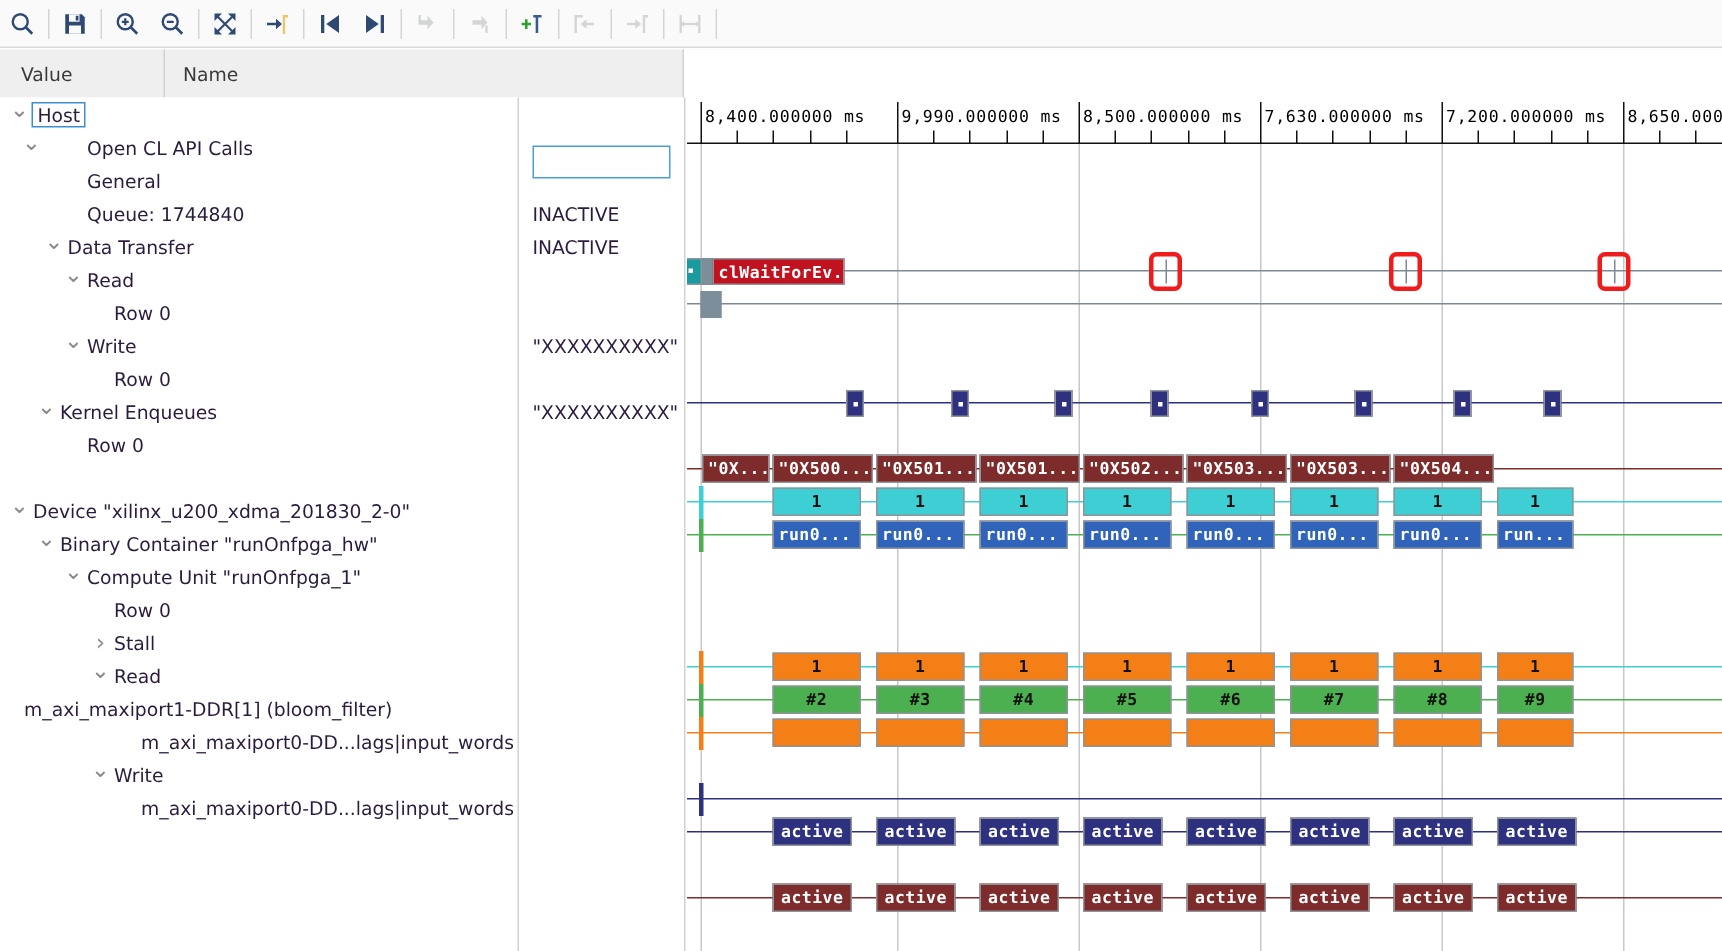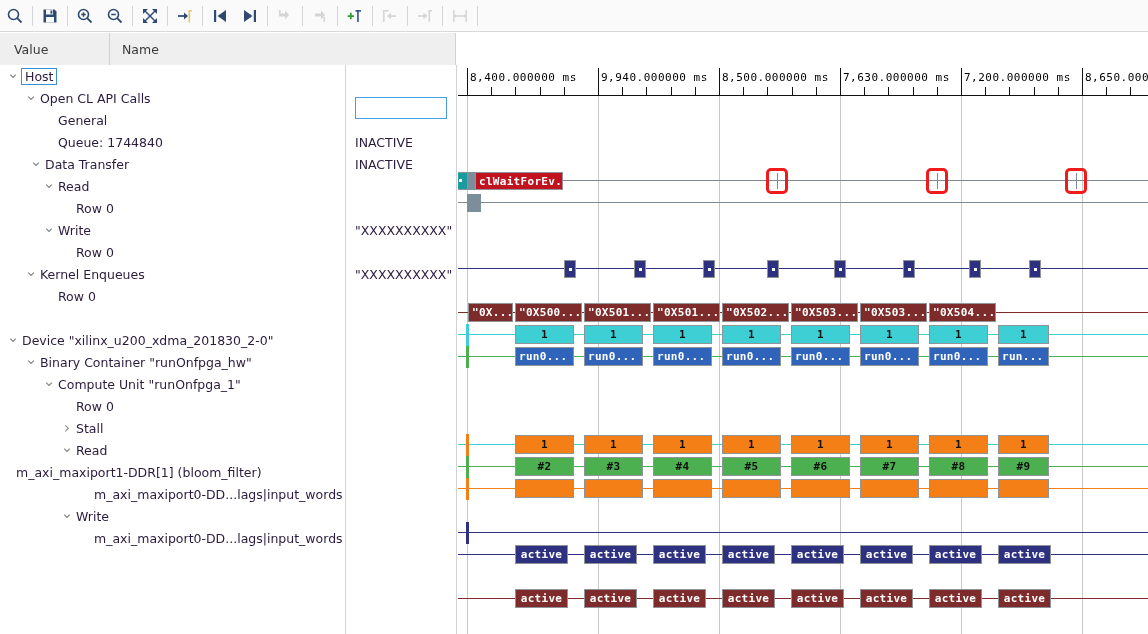--- a/index.html
+++ b/index.html
@@ -326,21 +326,21 @@
     <span>Name</span>
   </div>
   <div id="hdr-rest"></div>
 </div>
 
 <div id="tree">
     <div class="trow" style="top: 0px; padding-left: 6px;">
       <span class="chev down"></span>
       <span class="tlabel boxed">Host</span>
     </div>
-    <div class="trow" style="top: 22px; padding-left: 24px;">
+    <div class="trow" style="top: 22px; padding-left: 14px; gap: 28px;">
       <span class="chev down"></span>
       <span class="tlabel">Open CL API Calls</span>
     </div>
     <div class="trow" style="top: 44px; padding-left: 42px;">
       <span class="chev none"></span>
       <span class="tlabel">General</span>
     </div>
     <div class="trow" style="top: 66px; padding-left: 42px;">
       <span class="chev none"></span>
       <span class="tlabel">Queue: 1744840</span>
@@ -426,21 +426,21 @@
 <div id="tl">
   <div id="ruler">
     <div id="ruler-baseline"></div>
   <div class="rtick-major" style="left: 9px;"></div>
       <div class="rlabel" style="left: 12px;">8,400.000000 ms</div>
       <div class="rtick-minor" style="left: 33px;"></div>
       <div class="rtick-minor" style="left: 57px;"></div>
       <div class="rtick-minor" style="left: 82px;"></div>
       <div class="rtick-minor" style="left: 106px;"></div>
       <div class="rtick-major" style="left: 140px;"></div>
-      <div class="rlabel" style="left: 143px;">9,940.000000 ms</div>
+      <div class="rlabel" style="left: 143px;">9,990.000000 ms</div>
       <div class="rtick-minor" style="left: 164px;"></div>
       <div class="rtick-minor" style="left: 188px;"></div>
       <div class="rtick-minor" style="left: 213px;"></div>
       <div class="rtick-minor" style="left: 237px;"></div>
       <div class="rtick-major" style="left: 261px;"></div>
       <div class="rlabel" style="left: 264px;">8,500.000000 ms</div>
       <div class="rtick-minor" style="left: 285px;"></div>
       <div class="rtick-minor" style="left: 309px;"></div>
       <div class="rtick-minor" style="left: 334px;"></div>
       <div class="rtick-minor" style="left: 358px;"></div>

